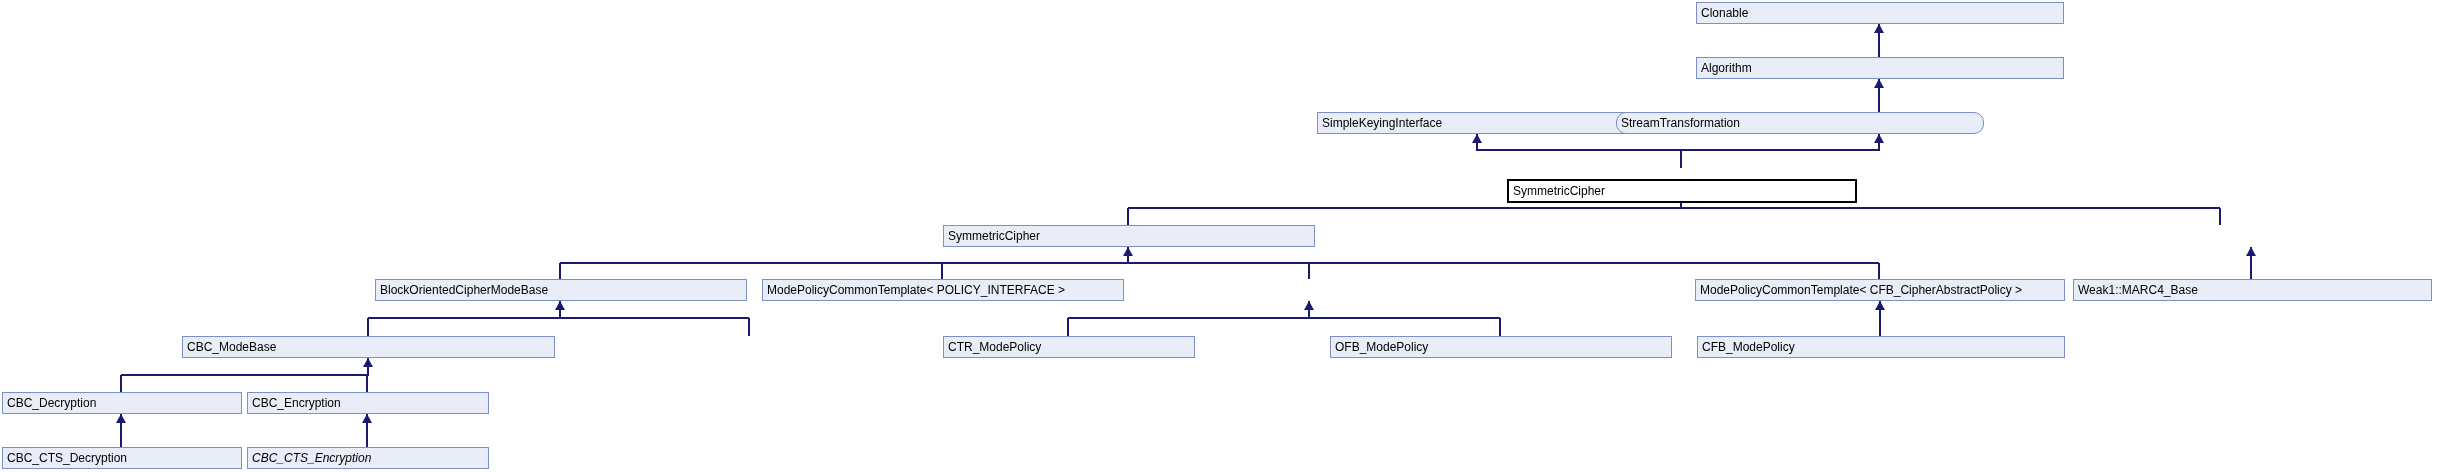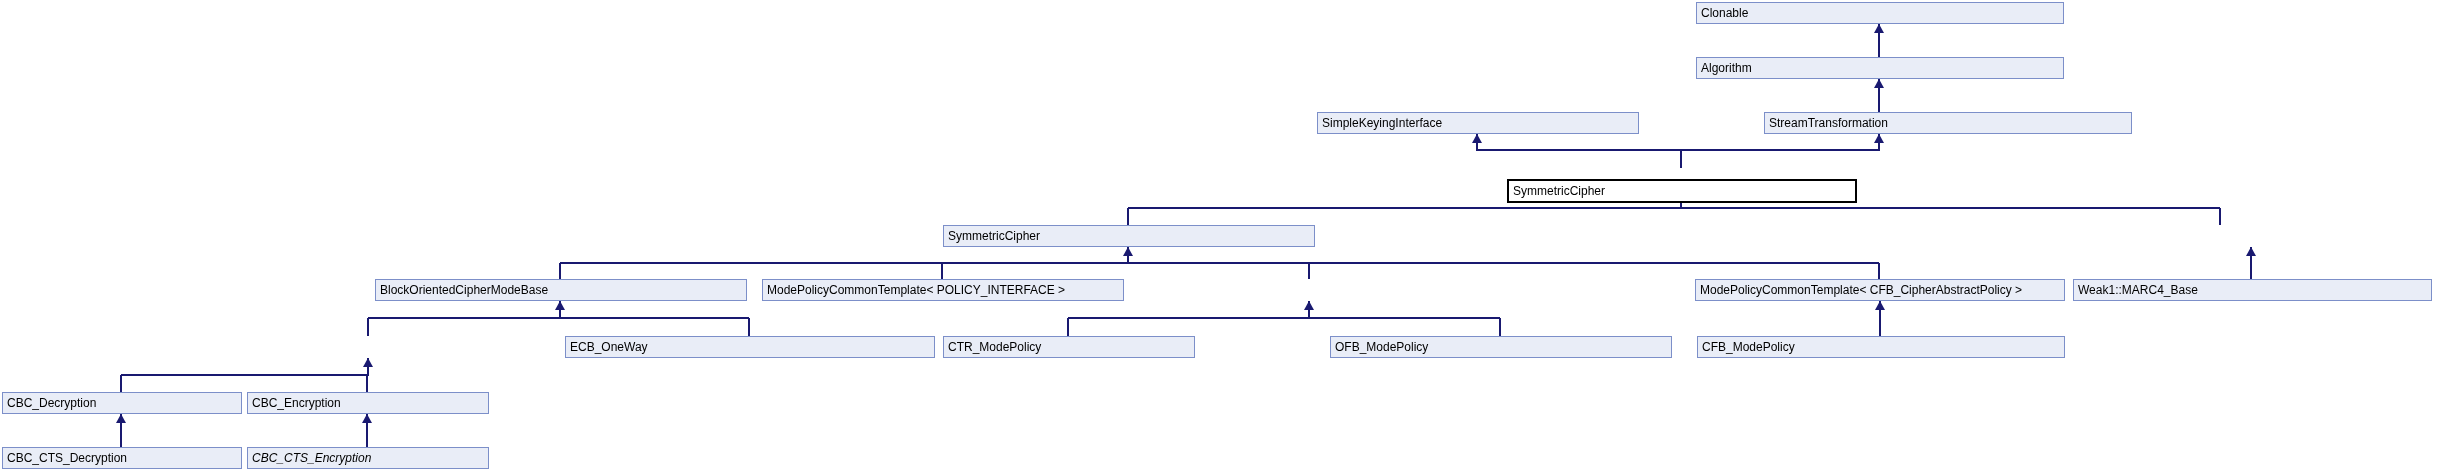--- a/index.html
+++ b/index.html
@@ -90,28 +90,28 @@
     <div class="arrow" style="left: 2246px; top: 247px;"></div>
     <div class="arrow" style="left: 555px; top: 301px;"></div>
     <div class="arrow" style="left: 1304px; top: 301px;"></div>
     <div class="arrow" style="left: 1875px; top: 301px;"></div>
     <div class="arrow" style="left: 363px; top: 358px;"></div>
     <div class="arrow" style="left: 116px; top: 414px;"></div>
     <div class="arrow" style="left: 362px; top: 414px;"></div>
     <div class="node" style="left: 1696px; top: 2px; width: 366px;"><span>Clonable</span></div>
     <div class="node" style="left: 1696px; top: 57px; width: 366px;"><span>Algorithm</span></div>
     <div class="node" style="left: 1317px; top: 112px; width: 320px;"><span>SimpleKeyingInterface</span></div>
-    <div class="node" style="left: 1764px; top: 112px; width: 366px;"><span>StreamTransformation</span></div>
+    <div class="node" style="left: 1616px; top: 112px; width: 366px; border-radius: 10px;"><span>StreamTransformation</span></div>
     <div class="node focus" style="left: 1508px; top: 180px; width: 346px;"><span>SymmetricCipher</span></div>
     <div class="node" style="left: 943px; top: 225px; width: 370px;"><span>SymmetricCipher</span></div>
     <div class="node" style="left: 375px; top: 279px; width: 370px;"><span>BlockOrientedCipherModeBase</span></div>
     <div class="node" style="left: 762px; top: 279px; width: 360px;"><span>ModePolicyCommonTemplate&lt; POLICY_INTERFACE &gt;</span></div>
     <div class="node" style="left: 1695px; top: 279px; width: 368px;"><span>ModePolicyCommonTemplate&lt; CFB_CipherAbstractPolicy &gt;</span></div>
     <div class="node" style="left: 2073px; top: 279px; width: 357px;"><span>Weak1::MARC4_Base</span></div>
-    <div class="node" style="left: 565px; top: 336px; width: 368px;"><span>ECB_OneWay</span></div>
+    <div class="node" style="left: 182px; top: 336px; width: 371px;"><span>CBC_ModeBase</span></div>
     <div class="node" style="left: 943px; top: 336px; width: 250px;"><span>CTR_ModePolicy</span></div>
     <div class="node" style="left: 1330px; top: 336px; width: 340px;"><span>OFB_ModePolicy</span></div>
     <div class="node" style="left: 1697px; top: 336px; width: 366px;"><span>CFB_ModePolicy</span></div>
     <div class="node" style="left: 2px; top: 392px; width: 238px;"><span>CBC_Decryption</span></div>
     <div class="node" style="left: 247px; top: 392px; width: 240px;"><span>CBC_Encryption</span></div>
     <div class="node" style="left: 2px; top: 447px; width: 238px;"><span>CBC_CTS_Decryption</span></div>
     <div class="node" style="left: 247px; top: 447px; width: 240px; font-style: italic;"><span>CBC_CTS_Encryption</span></div>
   </div>
 
 </body></html>

